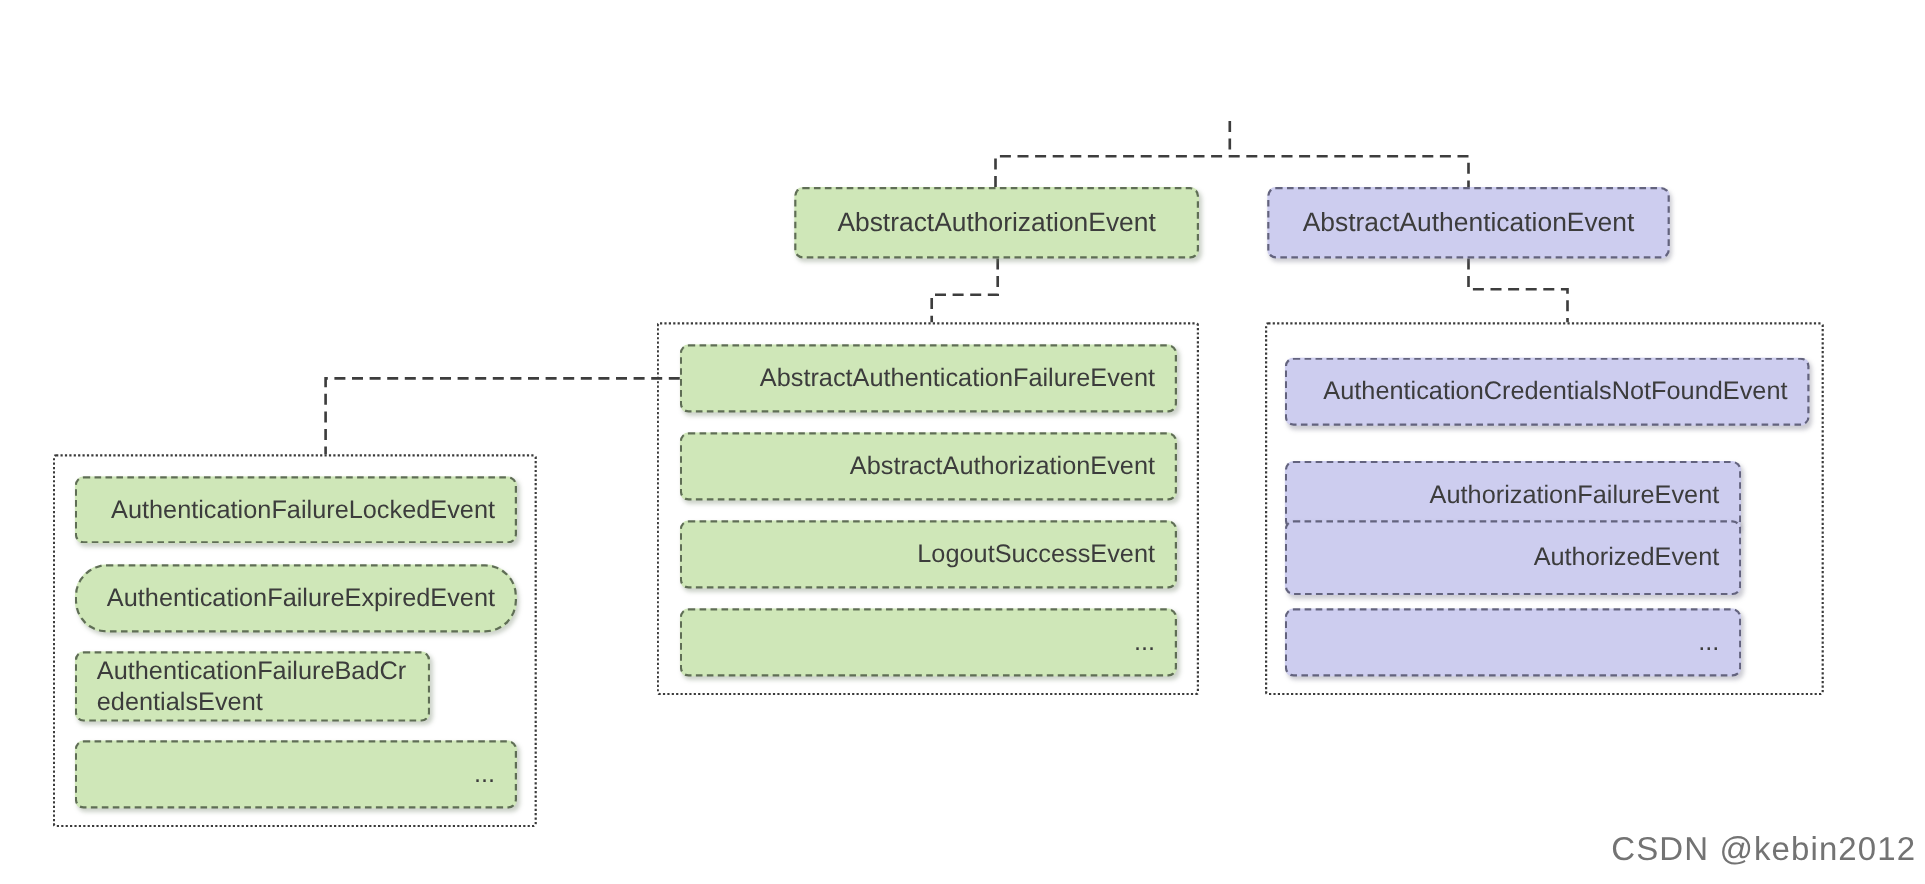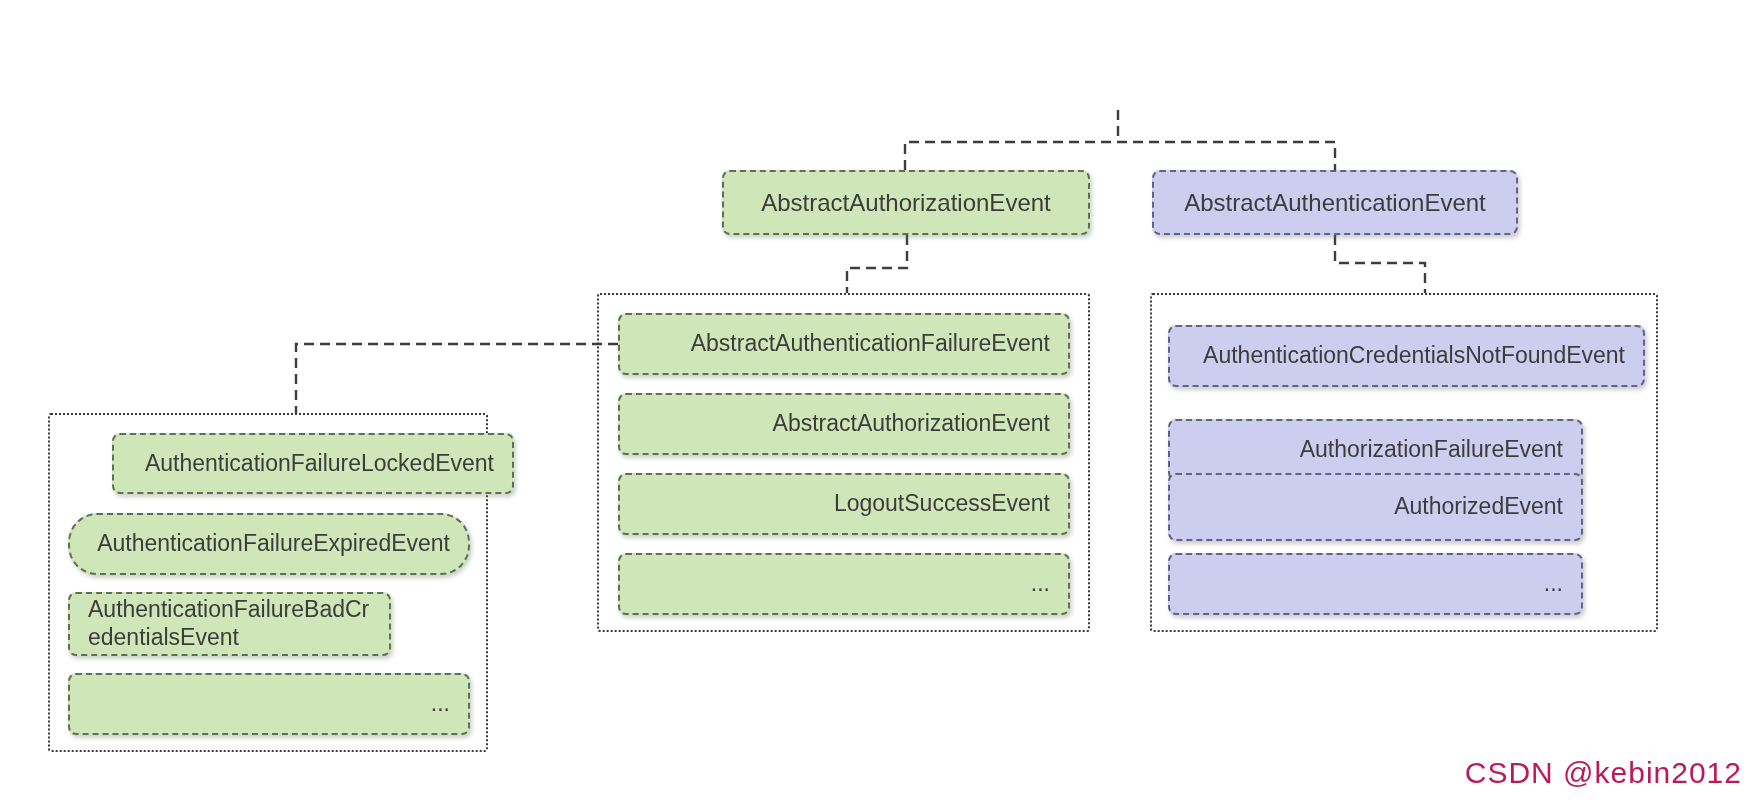--- a/index.html
+++ b/index.html
@@ -28,21 +28,21 @@
   .purple{
     background:#cdcdef;border:2px dashed #63637e;
     box-shadow:2px 3px 4px rgba(110,110,130,0.35);
   }
   .group{
     position:absolute;box-sizing:border-box;border:2px dotted #3a3a3a;
     border-radius:3px;background:transparent;
   }
   .wires{position:absolute;left:0;top:0;pointer-events:none;}
   .watermark{
-    position:absolute;right:8px;top:756px;font-size:30px;color:#be185d;
+    position:absolute;right:8px;top:756px;font-size:30px;color:#737373;
     letter-spacing:1px;
   }
 </style>
 </head>
 <body>
 
 <div class="canvas">
 
   <svg class="wires" width="1750" height="804" viewBox="0 0 1750 804">
     <path d="M1118 110 V142 M905 170 V142 H1335 V170" fill="none" stroke="#3d3d3d" stroke-width="2.4" stroke-dasharray="10 6"></path>
@@ -53,21 +53,21 @@
 
 
   <div class="node purple centered" style="left:1152px;top:170px;width:366px;height:65px;">
     <span>AbstractAuthenticationEvent</span>
   </div>
   <div class="node green centered" style="left:722px;top:170px;width:368px;height:65px;">
     <span>AbstractAuthorizationEvent</span>
   </div>
 
   <div class="group" style="left:48px;top:413px;width:440px;height:339px;"></div>
-  <div class="node green listitem" style="left:68px;top:433px;width:402px;height:61px;margin-left:44px;">
+  <div class="node green listitem" style="left:68px;top:433px;width:402px;height:61px;">
     <span>AuthenticationFailureLockedEvent</span>
   </div>
   <div class="node green listitem" style="left:68px;top:513px;width:402px;height:62px;border-radius:29px;">
     <span>AuthenticationFailureExpiredEvent</span>
   </div>
   <div class="node green listitem" style="left:68px;top:592px;width:323px;height:64px;">
     <span>AuthenticationFailureBadCredentialsEvent</span>
   </div>
   <div class="node green listitem" style="left:68px;top:673px;width:402px;height:62px;">
     <span>...</span>

